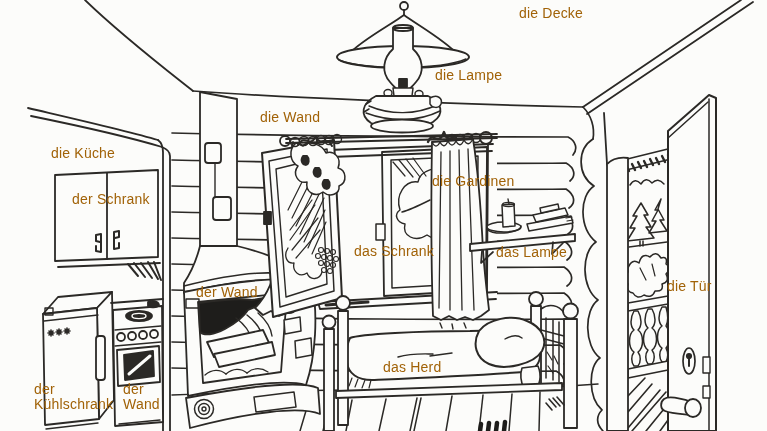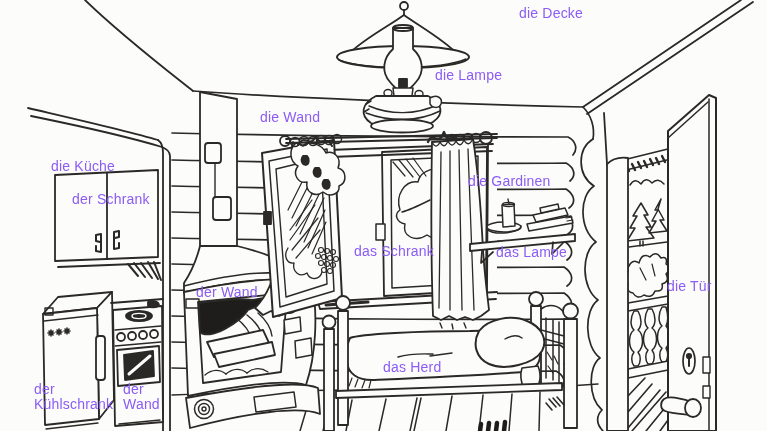--- a/index.html
+++ b/index.html
@@ -5,21 +5,21 @@
   html,body{margin:0;padding:0;background:#ffffff;}
   .scene{
     position:relative;width:767px;height:431px;overflow:hidden;
     background:#fcfcfa;
     font-family:"Liberation Sans", sans-serif;
   }
   .scene svg{position:absolute;left:0;top:0;}
   .lbl{
     position:absolute;
     font-size:14px;line-height:1.05;letter-spacing:.2px;
-    color:#8b5cf6;white-space:nowrap;user-select:none;
+    color:#a16207;white-space:nowrap;user-select:none;
   }
   .lbl.two span{display:block;}
 </style>
 </head>
 <body>
 
 <div class="scene">
 <svg width="767" height="431" viewBox="0 0 767 431" fill="none" stroke="#2b2926" stroke-width="1.8" stroke-linecap="round" stroke-linejoin="round">
 
   <g>
@@ -363,23 +363,23 @@
       <ellipse cx="693" cy="408" rx="8" ry="9" fill="#fcfcfa" stroke-width="1.8"></ellipse>
       <rect x="703" y="357" width="7" height="16" fill="#fcfcfa" stroke-width="1.4"></rect>
       <rect x="703" y="386" width="7" height="12" fill="#fcfcfa" stroke-width="1.4"></rect>
     </g>
   </g>
 </svg>
 
   <div class="lbl" style="left:519px;top:6px">die Decke</div>
   <div class="lbl" style="left:435px;top:68px">die Lampe</div>
   <div class="lbl" style="left:260px;top:110px">die Wand</div>
-  <div class="lbl" style="left:51px;top:159px">die Küche</div>
+  <div class="lbl" style="left:51px;top:146px">die Küche</div>
   <div class="lbl" style="left:72px;top:192px">der Schrank</div>
-  <div class="lbl" style="left:468px;top:174px">die Gardinen</div>
+  <div class="lbl" style="left:432px;top:174px">die Gardinen</div>
   <div class="lbl" style="left:354px;top:244px">das Schrank</div>
   <div class="lbl" style="left:496px;top:245px">das Lampe</div>
   <div class="lbl" style="left:196px;top:285px">der Wand</div>
   <div class="lbl" style="left:667px;top:279px">die Tür</div>
   <div class="lbl" style="left:383px;top:360px">das Herd</div>
   <div class="lbl two" style="left:34px;top:382px">
     <span>der</span>
     <span>Kühlschrank</span>
   </div>
   <div class="lbl two" style="left:123px;top:382px">

